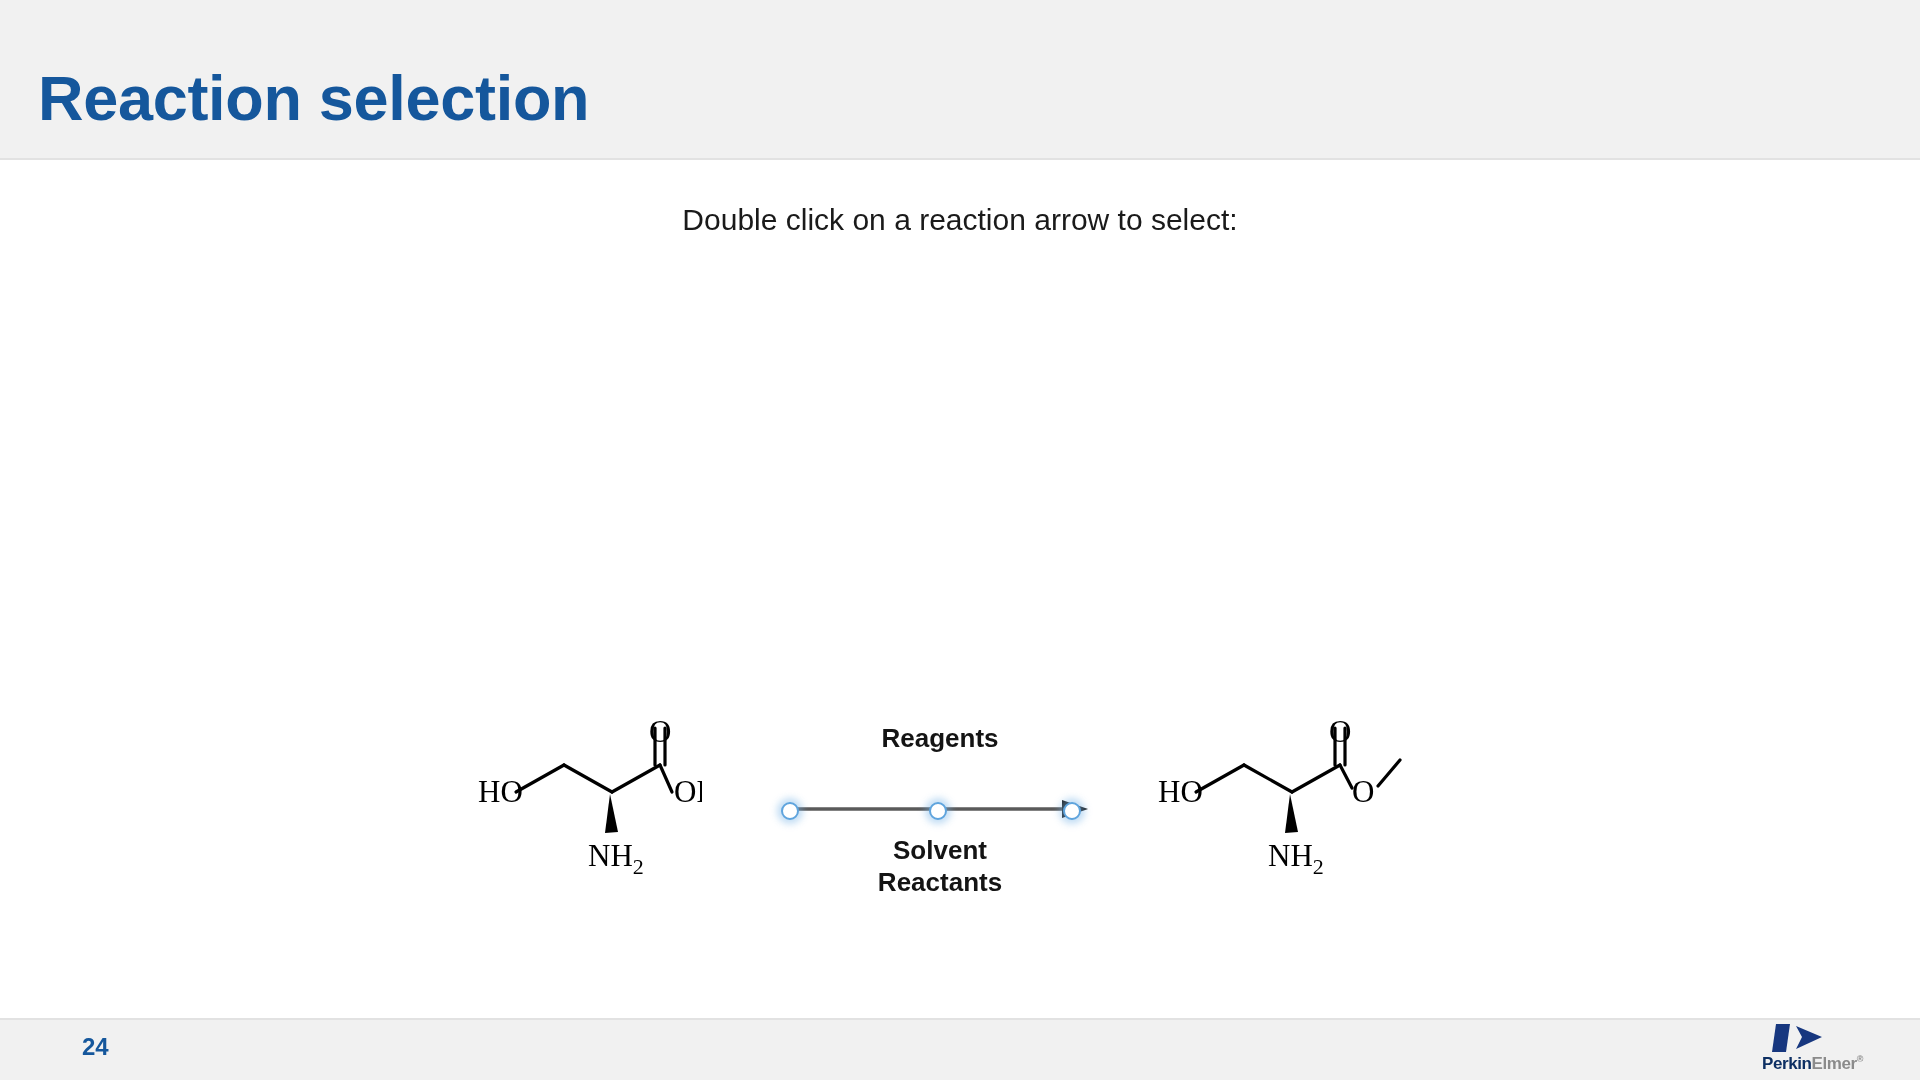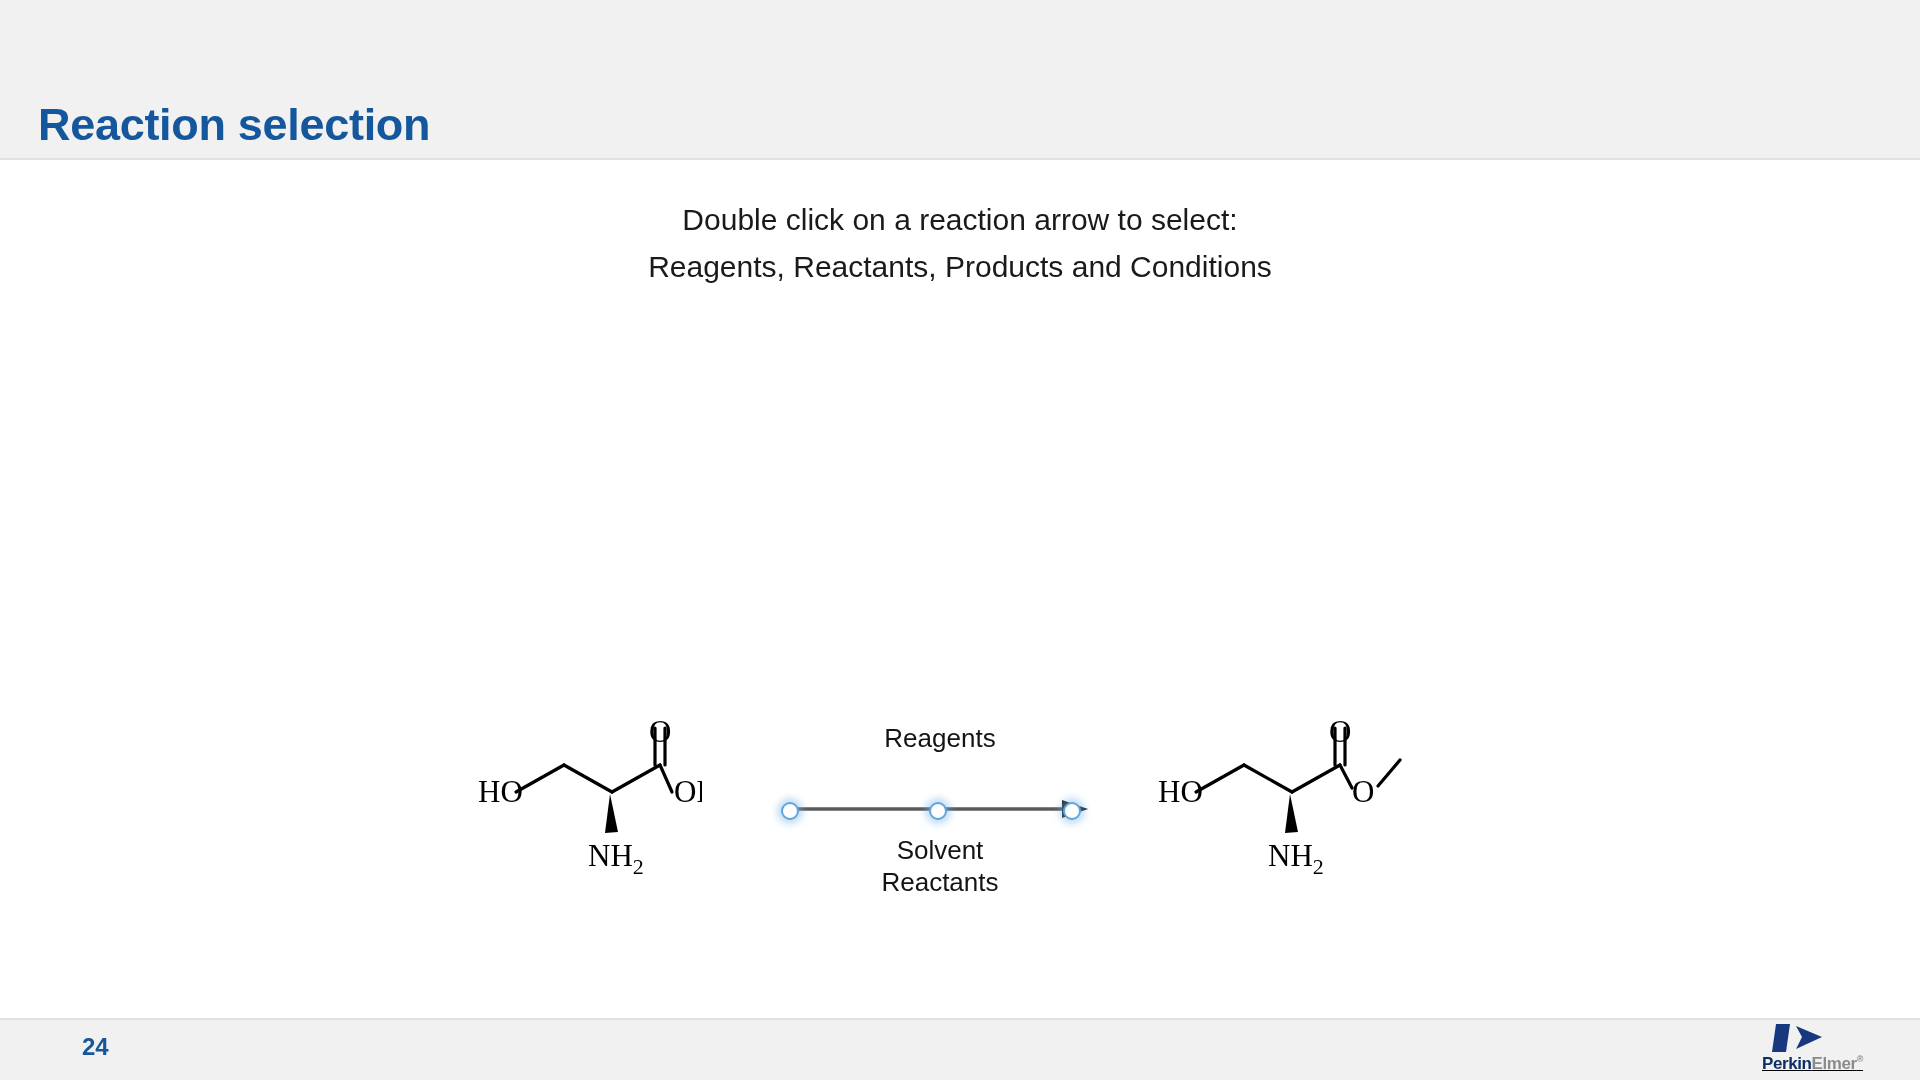--- a/index.html
+++ b/index.html
@@ -14,24 +14,23 @@
 
   
   .header{
     position:absolute;left:0;top:0;width:1920px;height:160px;
     background:#f1f1f1;
     border-bottom:2px solid #e2e2e2;
     box-sizing:border-box;
   }
   .slide-title{
     position:absolute;left:38px;top:62px;
-    font-size:45px;font-weight:bold;letter-spacing:-0.3px;
+    font-size:63px;font-weight:bold;letter-spacing:-0.3px;
     color:#15579c;
     white-space:nowrap;
-    margin-top:37px;
   }
 
   
   .subtitle{
     position:absolute;left:0;top:196px;width:1920px;
     text-align:center;
     color:#1a1a1a;
     font-size:30px;line-height:47px;
     font-weight:400;
   }
@@ -53,20 +52,21 @@
   .arrow-block{position:absolute;}
   .arrow-top{left:780px;top:372px;width:320px;height:200px;}
 
   .arrow-label{
     position:absolute;
     font-size:26px;color:#141414;
     font-family:"Liberation Sans", sans-serif;
     white-space:nowrap;
     text-align:center;
     line-height:32px;
+    font-weight:bold;
   }
 
   
   .handle-cir{
     position:absolute;width:14px;height:14px;border-radius:50%;
     border:2px solid #5fa4dd;background:#ffffff;
     margin:-7px 0 0 -7px;
     box-shadow:0 0 7px 4px rgba(120,180,230,.45);
   }
 
@@ -77,38 +77,36 @@
   }
   .page-num{
     position:absolute;left:82px;top:1033px;
     font-size:24px;font-weight:bold;color:#15579c;
   }
   .logo{position:absolute;left:1762px;top:1022px;width:122px;height:52px;}
   .logo-word{
     position:absolute;left:0;top:32px;
     font-size:17px;font-weight:bold;letter-spacing:-0.4px;
     white-space:nowrap;
-    text-decoration:underline;
   }
   .logo-word .p1{color:#0d2f63;}
   .logo-word .p2{color:#8b8b8b;}
   .logo-word .tm{color:#8b8b8b;font-size:9px;vertical-align:super;}
 </style>
 </head>
 <body>
 
 <div class="slide">
 
   <div class="header">
     <div class="slide-title">Reaction selection</div>
   </div>
 
   <div class="subtitle">
     <span>Double click on a reaction arrow to select:</span>
-    <span>Reagents, Reactants, Products and Conditions</span>
   </div>
 
   <div class="scheme row-top">
 
     <div class="mol mol-tl">
       <svg width="230" height="175" viewBox="0 0 230 175">
         <g stroke="#000" stroke-width="3.2" fill="none" stroke-linecap="round">
           <line x1="44" y1="72" x2="92" y2="45"></line>
           <line x1="92" y1="45" x2="140" y2="72"></line>
           <line x1="140" y1="72" x2="188" y2="45"></line>

